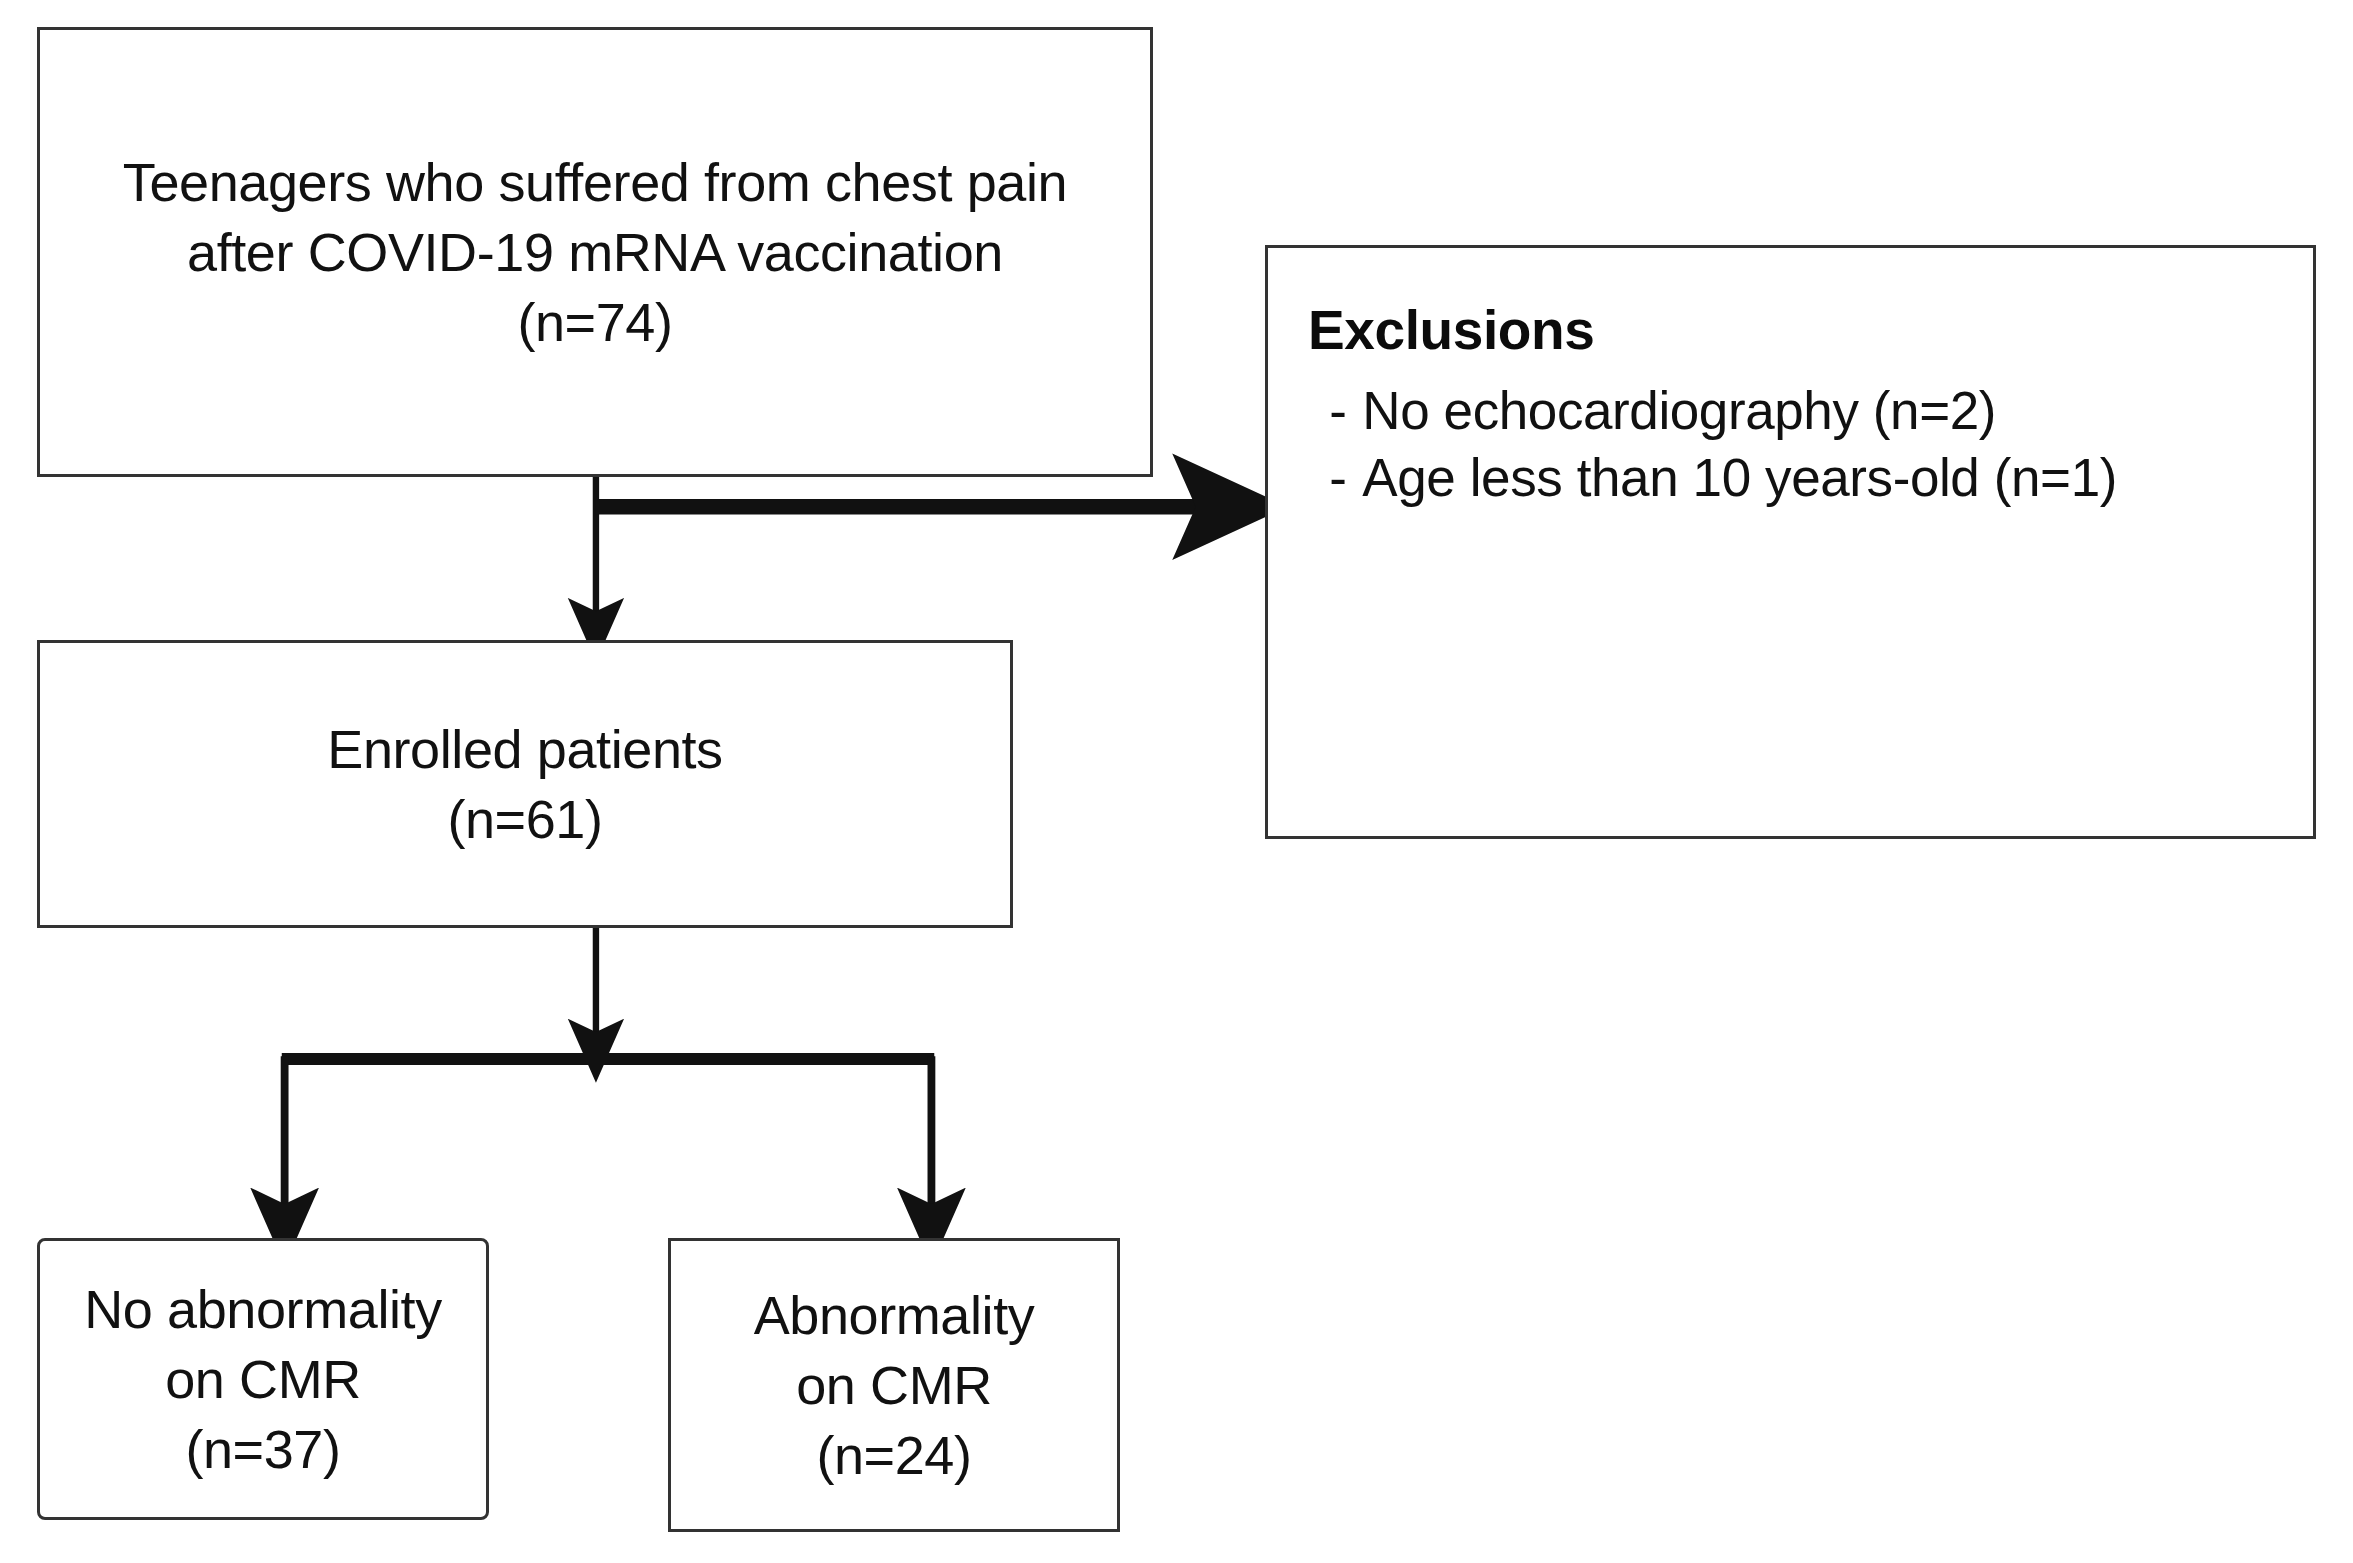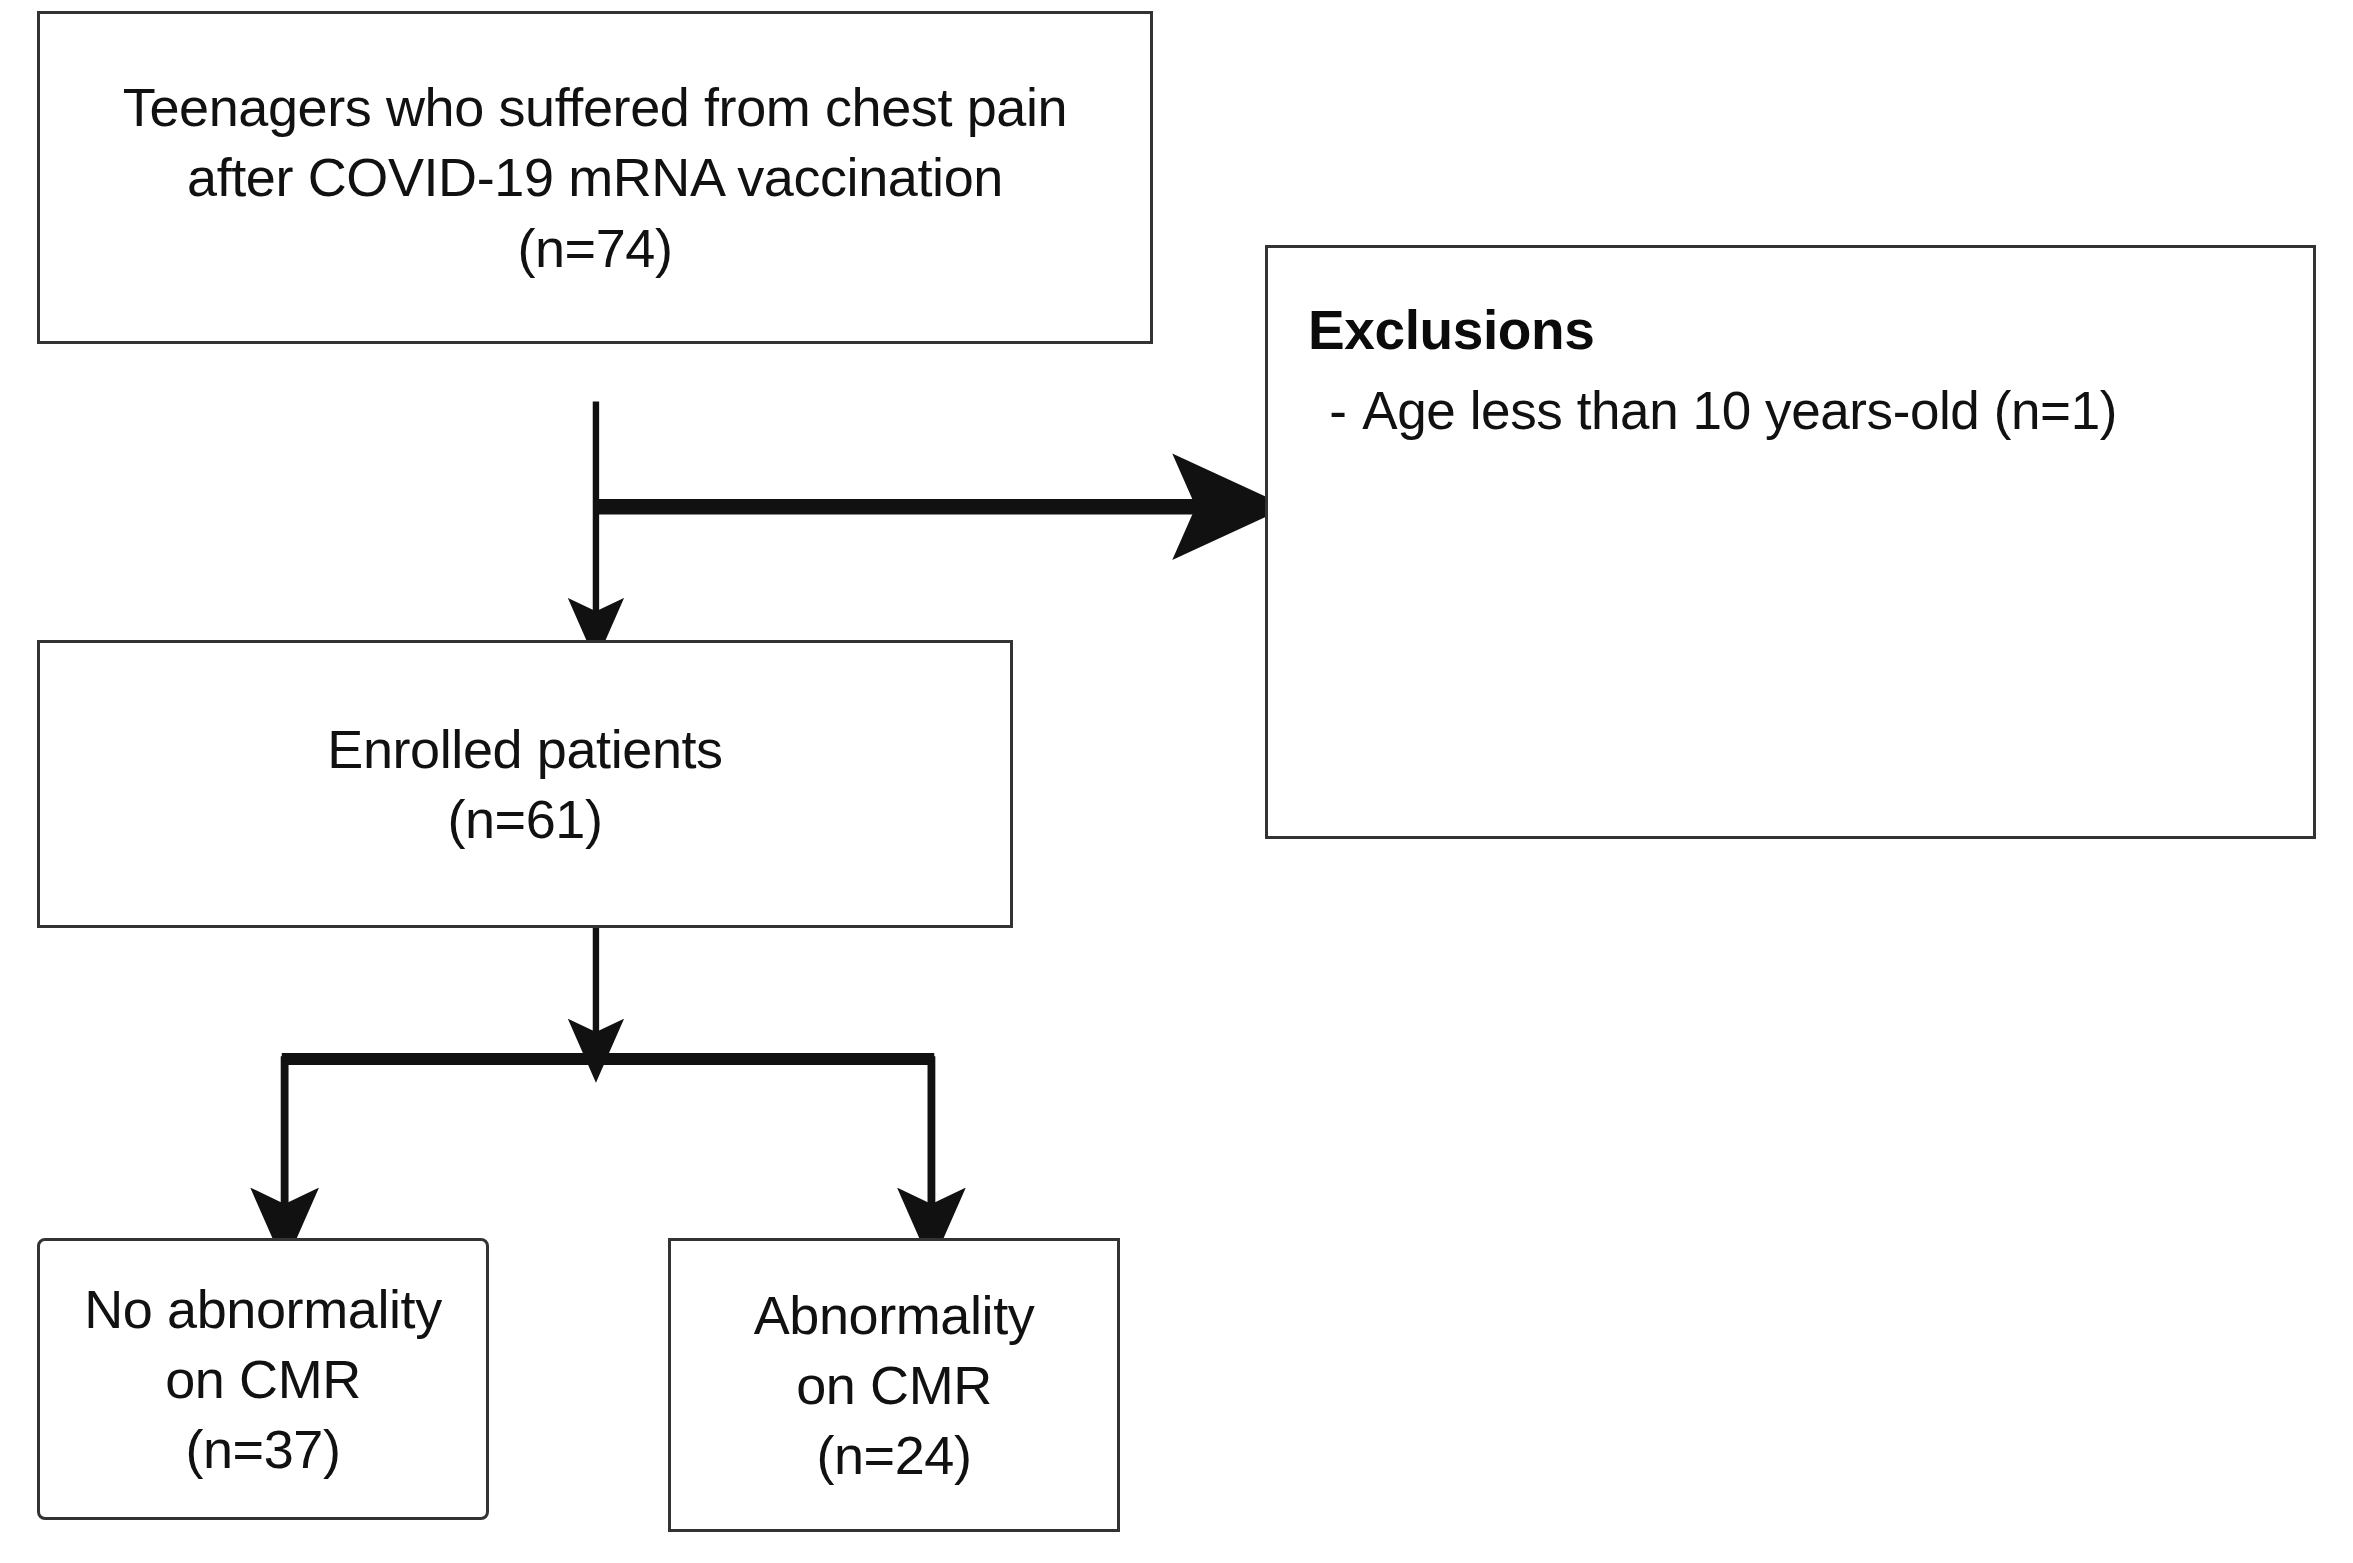--- a/index.html
+++ b/index.html
@@ -31,21 +31,21 @@
   }
   .box-text {
     font-size: 54px;
     line-height: 1.30;
     letter-spacing: -0.4px;
     white-space: pre-line;
     color: #111111;
   }
 
   
-  #box-source      { left: 37px;  top: 11px;   width: 1116px; height: 333px; }
+  #box-source      { left: 37px;  top: 27px;   width: 1116px; height: 450px; }
   #box-exclusions  { left: 1265px; top: 245px; width: 1051px; height: 594px;
                      align-items: flex-start; justify-content: flex-start; }
   #box-enrolled    { left: 37px;  top: 640px;  width: 976px; height: 288px; }
   #box-no-abnormality { left: 37px;  top: 1238px; width: 452px; height: 282px; border-radius: 8px; }
   #box-abnormality    { left: 668px; top: 1238px; width: 452px; height: 294px; }
 
   
   .excl-inner {
     padding: 55px 0 0 40px;
     text-align: left;
@@ -113,20 +113,21 @@
   <div class="box" id="box-source">
     <div class="box-text">Teenagers who suffered from chest pain
 after COVID-19 mRNA vaccination
 (n=74)</div>
   </div>
 
   <div class="box" id="box-exclusions">
     <div class="excl-inner">
       <div class="excl-title">Exclusions</div>
       <ul class="excl-list">
+        <li class="excl-item"><span class="excl-dash">-</span><span>No echocardiography (n=2)</span></li>
         <li class="excl-item"><span class="excl-dash">-</span><span>Age less than 10 years-old (n=1)</span></li>
       </ul>
     </div>
   </div>
 
   <div class="box" id="box-enrolled">
     <div class="box-text">Enrolled patients
 (n=61)</div>
   </div>
 

